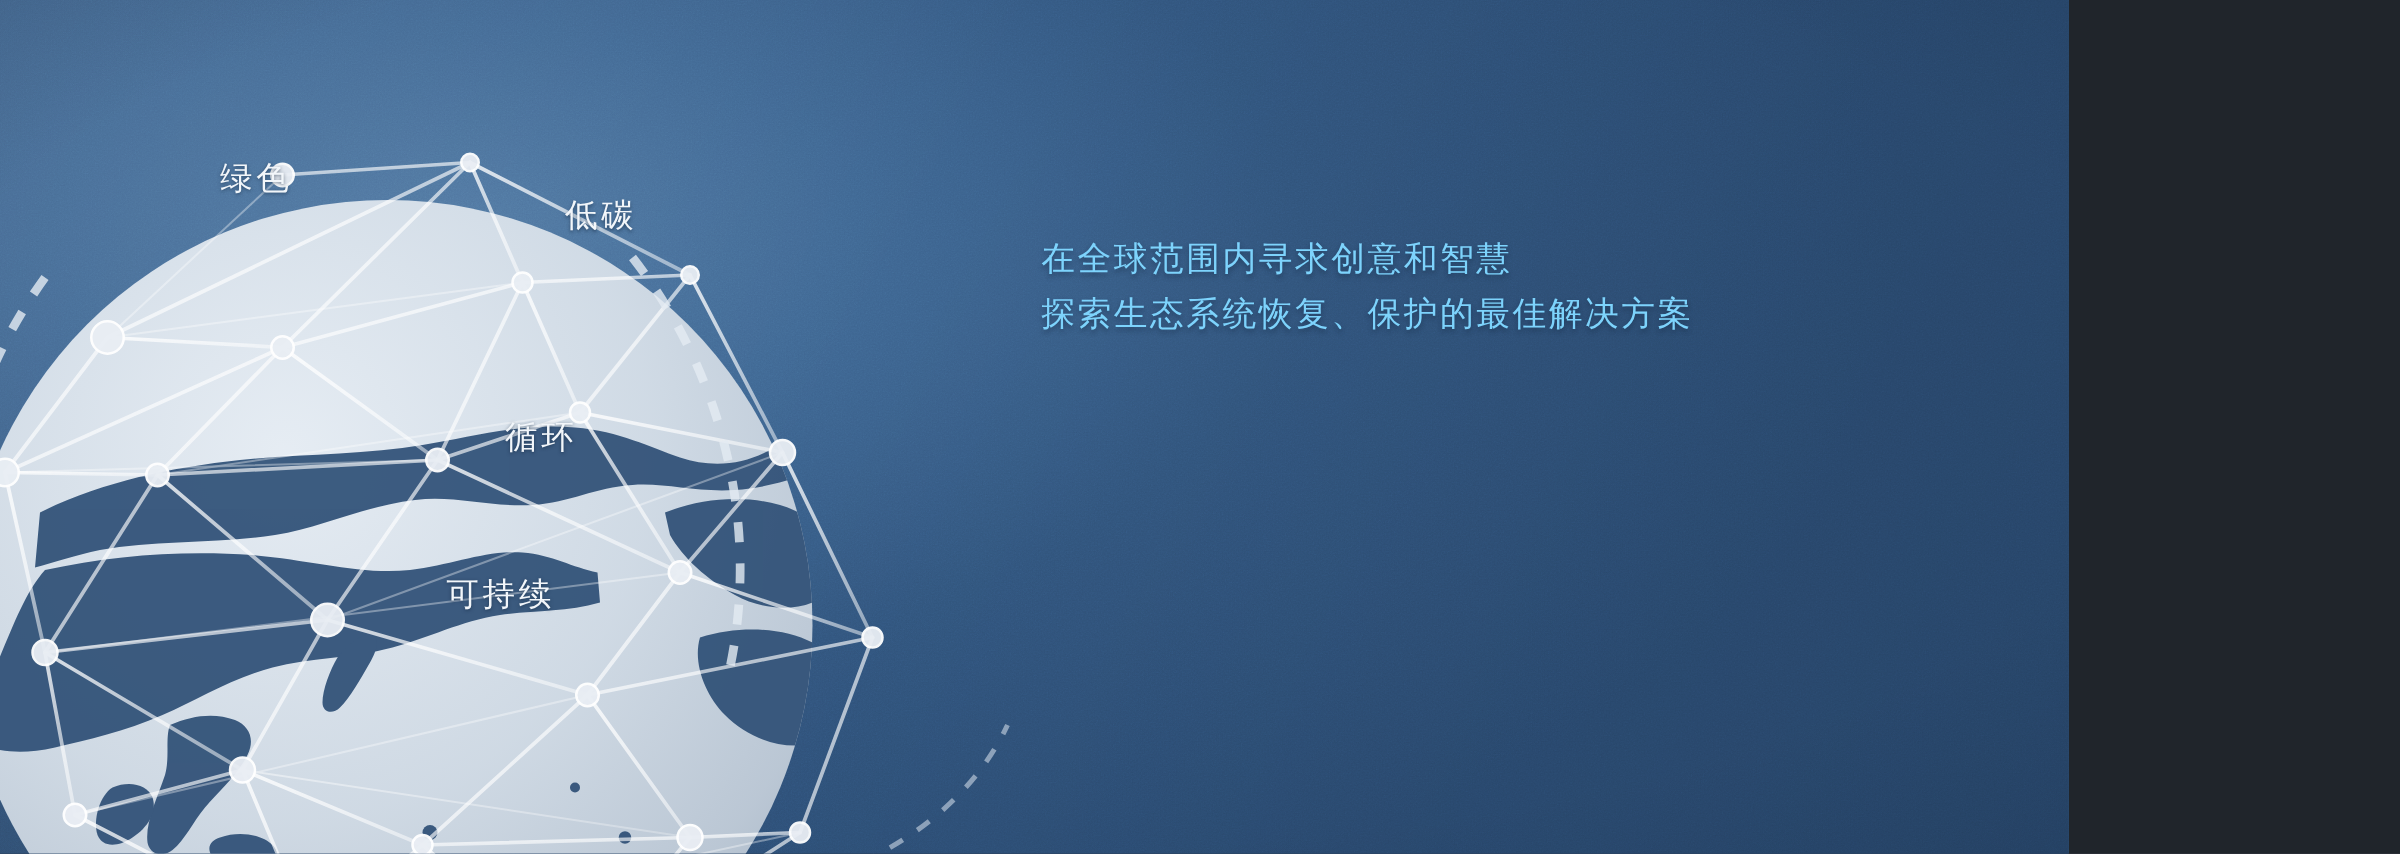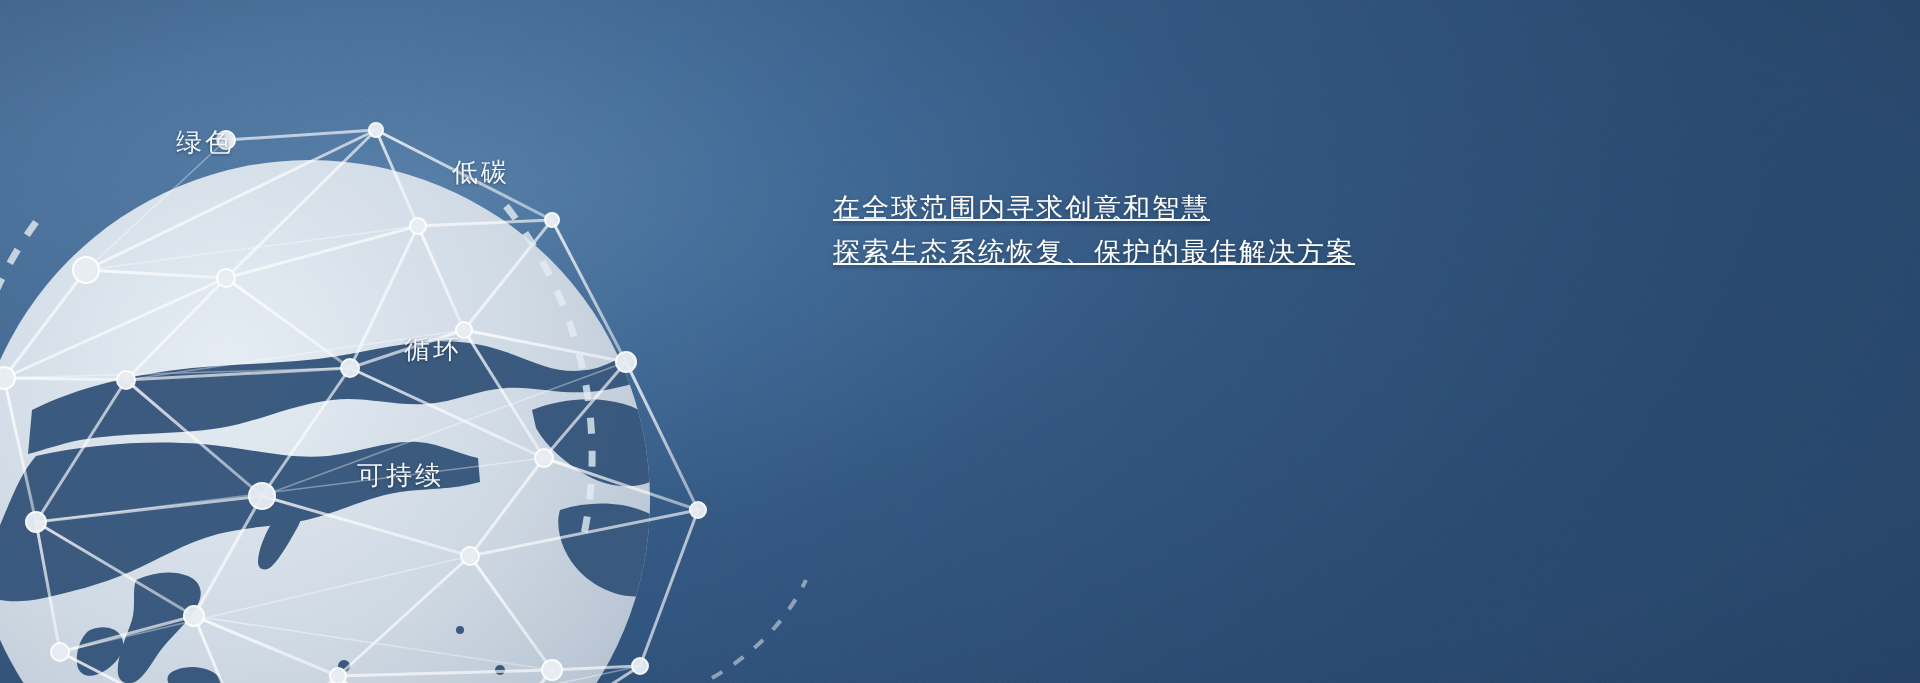--- a/index.html
+++ b/index.html
@@ -2,21 +2,21 @@
 <html><head>
 <meta charset="utf-8">
 <style>
   html, body {
     margin: 0;
     padding: 0;
     background: #20252b;
   }
   #banner {
     position: relative;
-    width: 1920px;
+    width: 1655px;
     height: 683px;
     overflow: hidden;
     font-family: "DejaVu Sans", "Liberation Sans", sans-serif;
     background: #2d5480;
   }
 
   
   .bg-base {
     position: absolute;
     inset: 0;
@@ -78,26 +78,25 @@
     font-weight: bold;
     color: #ffffff;
     letter-spacing: 5px;
     line-height: 1.08;
     text-shadow: 3px 4px 5px rgba(16,34,56,0.55);
     margin: 0 0 30px 0;
     white-space: nowrap;
   }
   .copy-line {
     font-size: 27px;
-    color: #ffffff;
+    color: #7dd3fc;
     letter-spacing: 2px;
     line-height: 1.62;
     text-shadow: 0 2px 4px rgba(16,34,56,0.45);
     white-space: nowrap;
-    text-decoration: underline;
   }
 </style>
 </head>
 <body>
 
 <div id="banner">
 
   <div class="bg-base"></div>
 
   <svg class="bg-noise" width="1920" height="683">

